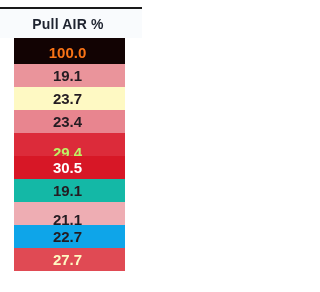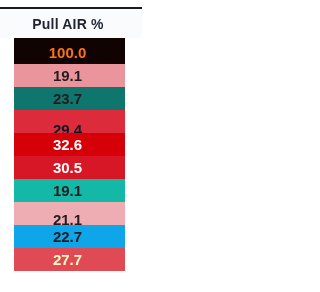--- a/index.html
+++ b/index.html
@@ -121,28 +121,28 @@
   <div class="header-rule"></div>
 
   <div class="data-clip">
     <div class="data-col" id="data-col">
         <div class="cell" style="background: rgb(18, 3, 3);">
           <span class="cell-value" style="color: #f97316;">100.0</span>
         </div>
         <div class="cell" style="background: rgb(234, 148, 155);">
           <span class="cell-value" style="color: rgb(36, 28, 34);">19.1</span>
         </div>
-        <div class="cell" style="background: #0f766e;">
+        <div class="cell" style="background: #fef9c3;">
           <span class="cell-value" style="color: rgb(36, 28, 34);">23.7</span>
         </div>
+        <div class="cell" style="background: rgb(232, 133, 143);">
+          <span class="cell-value" style="color: rgb(36, 28, 34);">23.4</span>
+        </div>
         <div class="cell" style="background: rgb(220, 43, 58);">
-          <span class="cell-value" style="color: #0f172a; margin-top: 16px;">29.4</span>
-        </div>
-        <div class="cell" style="background: rgb(214, 0, 8);">
-          <span class="cell-value" style="color: rgb(255, 255, 255);">32.6</span>
+          <span class="cell-value" style="color: #bef264; margin-top: 16px;">29.4</span>
         </div>
         <div class="cell" style="background: rgb(215, 23, 38);">
           <span class="cell-value" style="color: rgb(255, 255, 255);">30.5</span>
         </div>
         <div class="cell" style="background: #14b8a6;">
           <span class="cell-value" style="color: rgb(36, 28, 34);">19.1</span>
         </div>
         <div class="cell" style="background: rgb(238, 173, 179);">
           <span class="cell-value" style="color: rgb(36, 28, 34); margin-top: 12px;">21.1</span>
         </div>

